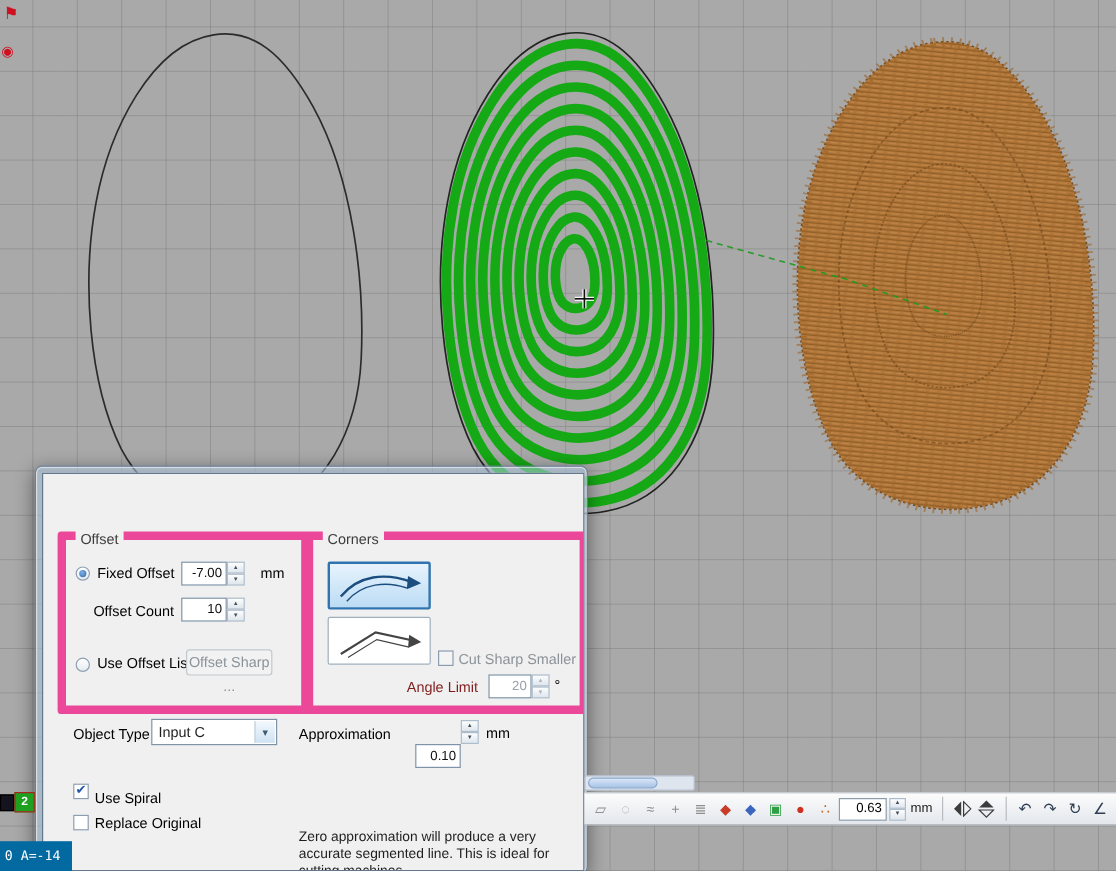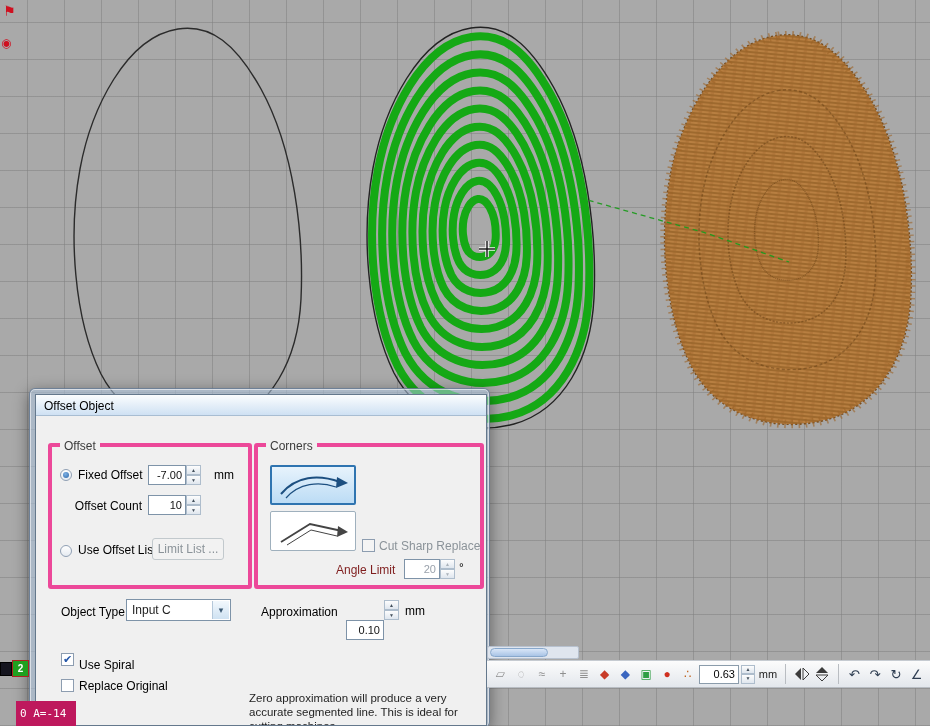--- a/index.html
+++ b/index.html
@@ -33,21 +33,21 @@
     position:absolute;left:35px;top:394px;width:452px;height:332px;
     background:#f0f0f0;border:1px solid #64788c;box-sizing:border-box;
     overflow:hidden;font-size:12px;color:#1e1e1e;
   }
   .titlebar{
     position:absolute;left:0;top:0;right:0;height:21px;
     background:linear-gradient(#fbfdfe,#cfe1f3);
     border-bottom:1px solid #a8bdd2;
     padding:4px 0 0 8px;box-sizing:border-box;font-size:12px;color:#000;
   }
-  .groupbox{position:absolute;border:4px solid #ec4899;border-radius:3px;}
+  .groupbox{position:absolute;border:7px solid #ec4899;border-radius:3px;}
   .legend{position:absolute;top:-8px;left:8px;background:#f0f0f0;padding:0 4px;color:#3c3c3c;}
   .gb-offset{left:12px;top:48px;width:196px;height:138px;}
   .gb-corners{left:218px;top:48px;width:222px;height:138px;}
   .lbl{position:absolute;white-space:nowrap;color:#000000;}
   .dislbl{color:#8b9399;}
   .radio{
     position:absolute;width:12px;height:12px;border-radius:50%;
     border:1px solid #90a0b4;background:linear-gradient(#fefefe,#e6ebf1);
     box-sizing:border-box;
   }
@@ -125,21 +125,21 @@
     background:linear-gradient(#d9e6f7,#a9c4e6);border:1px solid #88a8cc;box-sizing:border-box;
   }
   
   .chip-black{position:absolute;left:0;top:662px;width:12px;height:14px;background:#14141e;border:1px solid #000;box-sizing:border-box;}
   .chip-green{
     position:absolute;left:12px;top:660px;width:17px;height:17px;background:#1fa01f;
     border:1px solid #a22;box-sizing:border-box;color:#fff;font-size:10px;font-weight:bold;
     text-align:center;line-height:15px;
   }
   .statusbox{
-    position:absolute;left:16px;top:701px;width:60px;height:25px;background:#be185d;
+    position:absolute;left:0;top:701px;width:60px;height:25px;background:#0369a1;
     color:#fff;font-size:11px;padding:6px 0 0 4px;box-sizing:border-box;
     font-family:"DejaVu Sans Mono","Liberation Mono",monospace;white-space:nowrap;
   }
 </style>
 </head>
 <body>
 
 <div class="canvas"></div>
 
 <svg class="shapes" width="930" height="726" viewBox="0 0 930 726">
@@ -192,23 +192,20 @@
     <line x1="487" y1="241" x2="487" y2="257" stroke="#111" stroke-width="1.4"></line>
   </g>
 </svg>
 
 <div class="marker" style="left:3px;top:4px;">⚑</div>
 <div class="marker" style="left:1px;top:36px;font-size:12px;">◉</div>
 
 <div class="glass"></div>
 
 <div class="dialog">
-  <div class="titlebar">
-    <span>Offset Object</span>
-  </div>
 
   <div class="groupbox gb-offset">
     <span class="legend">Offset</span>
 
     <span class="radio sel" style="left:8px;top:22px;"></span>
     <span class="lbl" style="left:26px;top:21px;">Fixed Offset</span>
     <div class="edit" style="left:96px;top:18px;width:38px;">-7.00</div>
     <div class="spin" style="left:134px;top:18px;">
       <div>▲</div>
       <div>▼</div>
@@ -217,21 +214,21 @@
 
     <span class="lbl" style="left:10px;top:52px;width:80px;text-align:right;">Offset Count</span>
     <div class="edit" style="left:96px;top:48px;width:38px;">10</div>
     <div class="spin" style="left:134px;top:48px;">
       <div>▲</div>
       <div>▼</div>
     </div>
 
     <span class="radio" style="left:8px;top:98px;"></span>
     <span class="lbl" style="left:26px;top:96px;">Use Offset List</span>
-    <div class="btn dis" style="left:100px;top:91px;width:72px;height:22px;line-height:20px;">Limit List ...</div>
+    <div class="btn dis" style="left:100px;top:91px;width:72px;height:22px;line-height:20px;">Offset Sharp ...</div>
   </div>
 
   <div class="groupbox gb-corners">
     <span class="legend">Corners</span>
 
     <div class="cornerbtn sel" style="left:12px;top:18px;">
       <svg width="78" height="32" viewBox="0 0 78 32">
         <path d="M7 25 C22 7 44 5 66 13" fill="none" stroke="#1c4f80" stroke-width="2"></path>
         <path d="M12 29 C25 14 45 12 62 18" fill="none" stroke="#1c4f80" stroke-width="1.2"></path>
         <polygon points="63,8 74,14 62,19" fill="#1c4f80"></polygon>
@@ -239,38 +236,38 @@
     </div>
     <div class="cornerbtn" style="left:12px;top:64px;">
       <svg width="78" height="32" viewBox="0 0 78 32">
         <path d="M7 27 L36 9 L68 16" fill="none" stroke="#444" stroke-width="1.8"></path>
         <path d="M13 30 L37 15 L63 21" fill="none" stroke="#444" stroke-width="1"></path>
         <polygon points="64,11 74,17 63,22" fill="#444"></polygon>
       </svg>
     </div>
 
     <span class="cb" style="left:104px;top:92px;background:#f4f4f4;"></span>
-    <span class="lbl dislbl" style="left:121px;top:92px;">Cut Sharp Replace</span>
+    <span class="lbl dislbl" style="left:121px;top:92px;">Cut Sharp Smaller</span>
 
     <span class="lbl dislbl" style="left:78px;top:116px;color:#7f1d1d;">Angle Limit</span>
     <div class="edit dis" style="left:146px;top:112px;width:36px;">20</div>
     <div class="spin dis" style="left:182px;top:112px;">
       <div>▲</div>
       <div>▼</div>
     </div>
     <span class="lbl" style="left:201px;top:114px;">°</span>
   </div>
 
   <span class="lbl" style="left:25px;top:210px;">Object Type</span>
   <div class="combo" style="left:90px;top:204px;">
     <span>Input C</span>
     <span class="arrowbox">▾</span>
   </div>
 
-  <span class="lbl" style="left:225px;top:210px;">Approximation</span>
+  <span class="lbl" style="left:213px;top:210px;">Approximation</span>
   <div class="edit" style="left:310px;top:205px;width:38px;margin-top:20px;">0.10</div>
   <div class="spin" style="left:348px;top:205px;">
     <div>▲</div>
     <div>▼</div>
   </div>
   <span class="lbl" style="left:369px;top:209px;">mm</span>
 
   <span class="cb" style="left:25px;top:258px;">
     <span>✔</span>
   </span>

